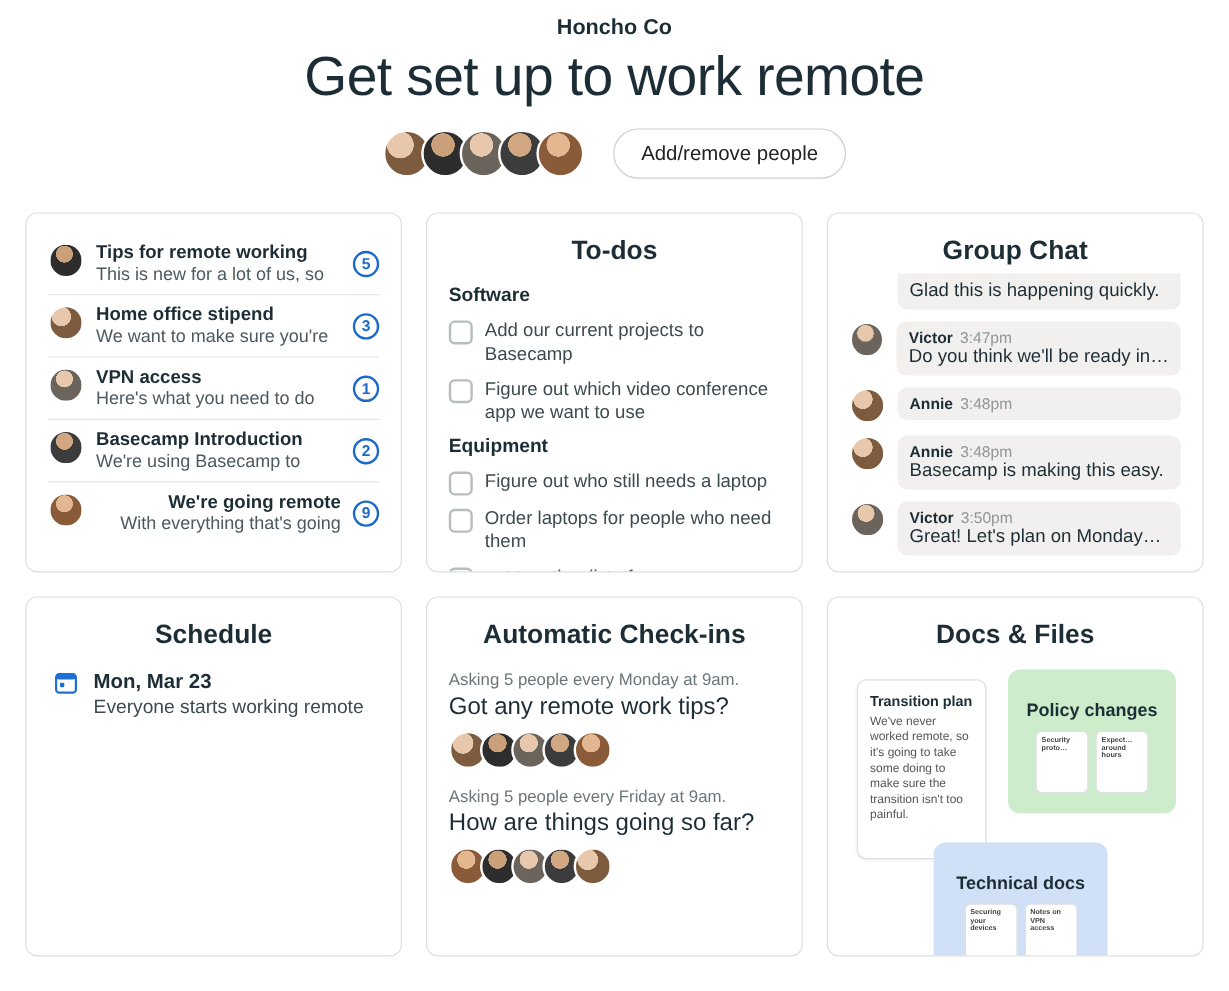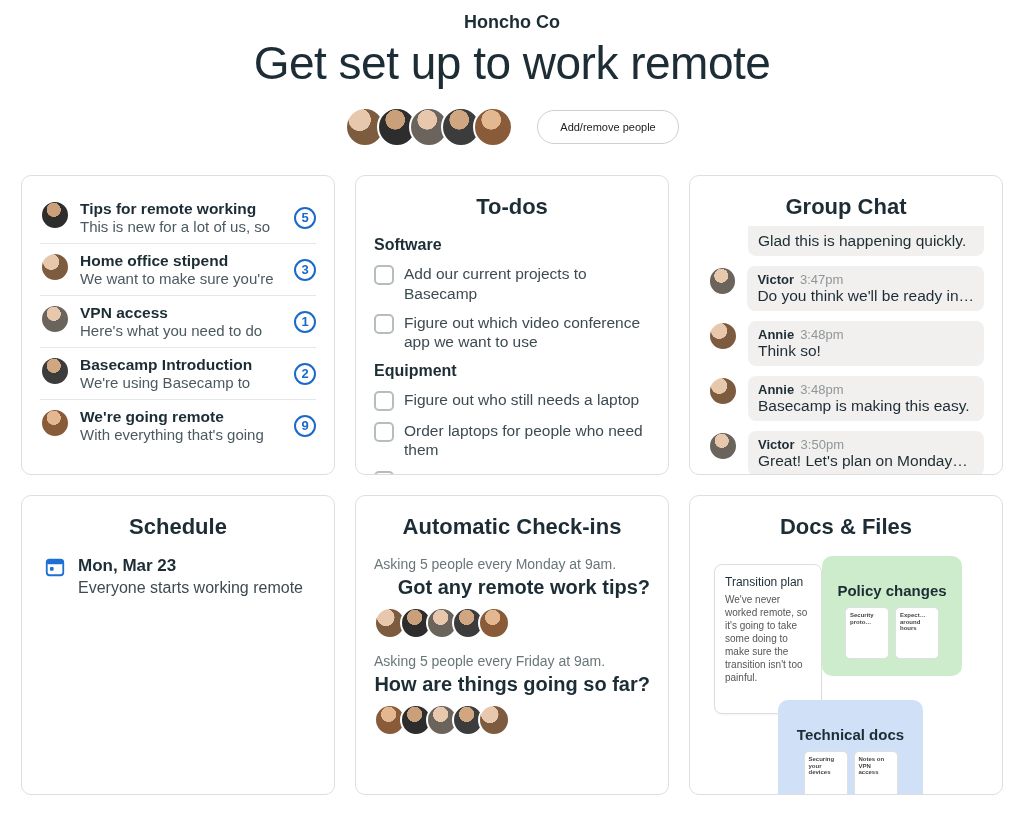--- a/index.html
+++ b/index.html
@@ -61,21 +61,21 @@
   .avatar.xs{width:30px;height:30px;}
   
   .a0{background:radial-gradient(circle at 35% 30%,#e8c8ad 0 32%,#7d5b3f 33% 100%);}
   .a1{background:radial-gradient(circle at 45% 30%,#caa07a 0 30%,#2d2d2d 31% 100%);}
   .a2{background:radial-gradient(circle at 45% 30%,#e8c8ad 0 30%,#6b645c 31% 100%);}
   .a3{background:radial-gradient(circle at 45% 30%,#d0a780 0 30%,#3c3c3c 31% 100%);}
   .a4{background:radial-gradient(circle at 45% 30%,#e3b890 0 30%,#8a5b38 31% 100%);}
 
   .pill-btn{
     border:1px solid #cfcfcf;border-radius:999px;
-    padding:10px 22px;font-size:11px;color:#222;background:#fff;
+    padding:10px 22px;font-size:17px;color:#222;background:#fff;
     cursor:pointer;font-family:inherit;
   }
 
   .grid{
     display:grid;
     grid-template-columns:repeat(3, 314px);
     gap:20px;
     justify-content:center;
     margin-top:28px;
     padding:0 20px;
@@ -98,21 +98,21 @@
     color:var(--navy);
   }
 
   
   .mb-list{margin:0;padding:0;list-style:none;}
   .mb-item{
     display:flex;align-items:flex-start;gap:10px;
     padding:8px 0;border-bottom:1px solid var(--line);
     position:relative;
   }
-  .mb-item:last-child{border-bottom:none;}
+  .mb-item:last-child{border-bottom:none;text-align:right;}
   .mb-text{flex:1;min-width:0;}
   .mb-title{font-weight:700;font-size:15.5px;color:var(--navy);}
   .mb-snippet{font-size:15px;color:#4c5a60;white-space:nowrap;overflow:hidden;text-overflow:ellipsis;}
   .badge{
     min-width:22px;height:22px;border-radius:11px;
     background:#fff;color:var(--badge-ring);
     border:2px solid var(--badge-ring);
     display:flex;align-items:center;justify-content:center;
     font-size:13px;font-weight:800;
     align-self:center;
@@ -140,34 +140,34 @@
   .chat-row.partial{margin-top:-6px;}
 
   
   .sched-item{display:flex;gap:12px;align-items:flex-start;margin-top:4px;padding:0 4px;}
   .sched-icon{width:22px;height:22px;flex:none;}
   .sched-date{font-weight:800;color:var(--navy);font-size:17px;}
   .sched-desc{font-size:16px;color:#3d4b51;line-height:1.25;margin-top:2px;}
 
   
   .ci-info{font-size:14px;color:var(--muted);margin-top:2px;}
-  .ci-q{font-weight:700;color:var(--navy);font-size:20px;margin:4px 0 8px;text-align:right;}
+  .ci-q{font-weight:400;color:var(--navy);font-size:20px;margin:4px 0 8px;}
   .ci-block{margin-bottom:14px;}
   .avatars-sm{display:flex;}
   .avatars-sm .avatar{margin-left:-6px;}
   .avatars-sm .avatar:first-child{margin-left:0;}
 
   
   .docs-area{position:relative;height:230px;}
   .doc{
     position:absolute;border:1px solid #dedede;border-radius:8px;
     background:#fff;box-shadow:0 1px 2px rgba(0,0,0,.05);
     padding:10px;font-size:10px;color:#555;
   }
-  .doc .dtitle{font-weight:400;color:var(--navy);font-size:12px;margin-bottom:4px;}
+  .doc .dtitle{font-weight:700;color:var(--navy);font-size:12px;margin-bottom:4px;}
   .folder{
     position:absolute;border-radius:10px;padding:26px 10px 10px;
     font-weight:800;color:var(--navy);
   }
   .folder .flabel{font-size:15px;text-align:center;margin-bottom:8px;}
   .folder .fdocs{display:flex;gap:6px;justify-content:center;}
   .fdoc{
     width:44px;height:52px;background:#fff;border:1px solid #e0e0e0;border-radius:5px;
   }
   .fdoc .ft{font-size:6px;font-weight:700;color:#444;padding:4px;line-height:1.1;}
@@ -281,21 +281,20 @@
         <div class="avatar xs a2"></div>
         <div class="chat-bubble">
           <div class="chat-meta"><span class="chat-name">Victor</span><span class="chat-time">3:47pm</span></div>
           <div class="chat-text">Do you think we'll be ready in…</div>
         </div>
       </div>
       <div class="chat-row">
         <div class="avatar xs a0"></div>
         <div class="chat-bubble">
           <div class="chat-meta"><span class="chat-name">Annie</span><span class="chat-time">3:48pm</span></div>
-          <div class="chat-text">Think so!</div>
         </div>
       </div>
       <div class="chat-row">
         <div class="avatar xs a0"></div>
         <div class="chat-bubble">
           <div class="chat-meta"><span class="chat-name">Annie</span><span class="chat-time">3:48pm</span></div>
           <div class="chat-text">Basecamp is making this easy.</div>
         </div>
       </div>
       <div class="chat-row">
@@ -349,21 +348,21 @@
     </div>
   </section>
 
   <section class="card short">
     <h3>Docs &amp; Files</h3>
     <div class="docs-area">
       <div class="doc" style="left:6px;top:8px;width:108px;height:150px;">
         <div class="dtitle">Transition plan</div>
         <div style="font-size:10px;line-height:1.3;">We've never worked remote, so it's going to take some doing to make sure the transition isn't too painful.</div>
       </div>
-      <div class="folder green" style="right:22px;top:0;width:140px;height:120px;">
+      <div class="folder green" style="right:4px;top:0;width:140px;height:120px;">
         <div class="flabel">Policy changes</div>
         <div class="fdocs">
           <div class="fdoc">
               <div class="ft">Security proto…</div>
             </div>
           <div class="fdoc">
               <div class="ft">Expect… around hours</div>
             </div>
         </div>
       </div>

